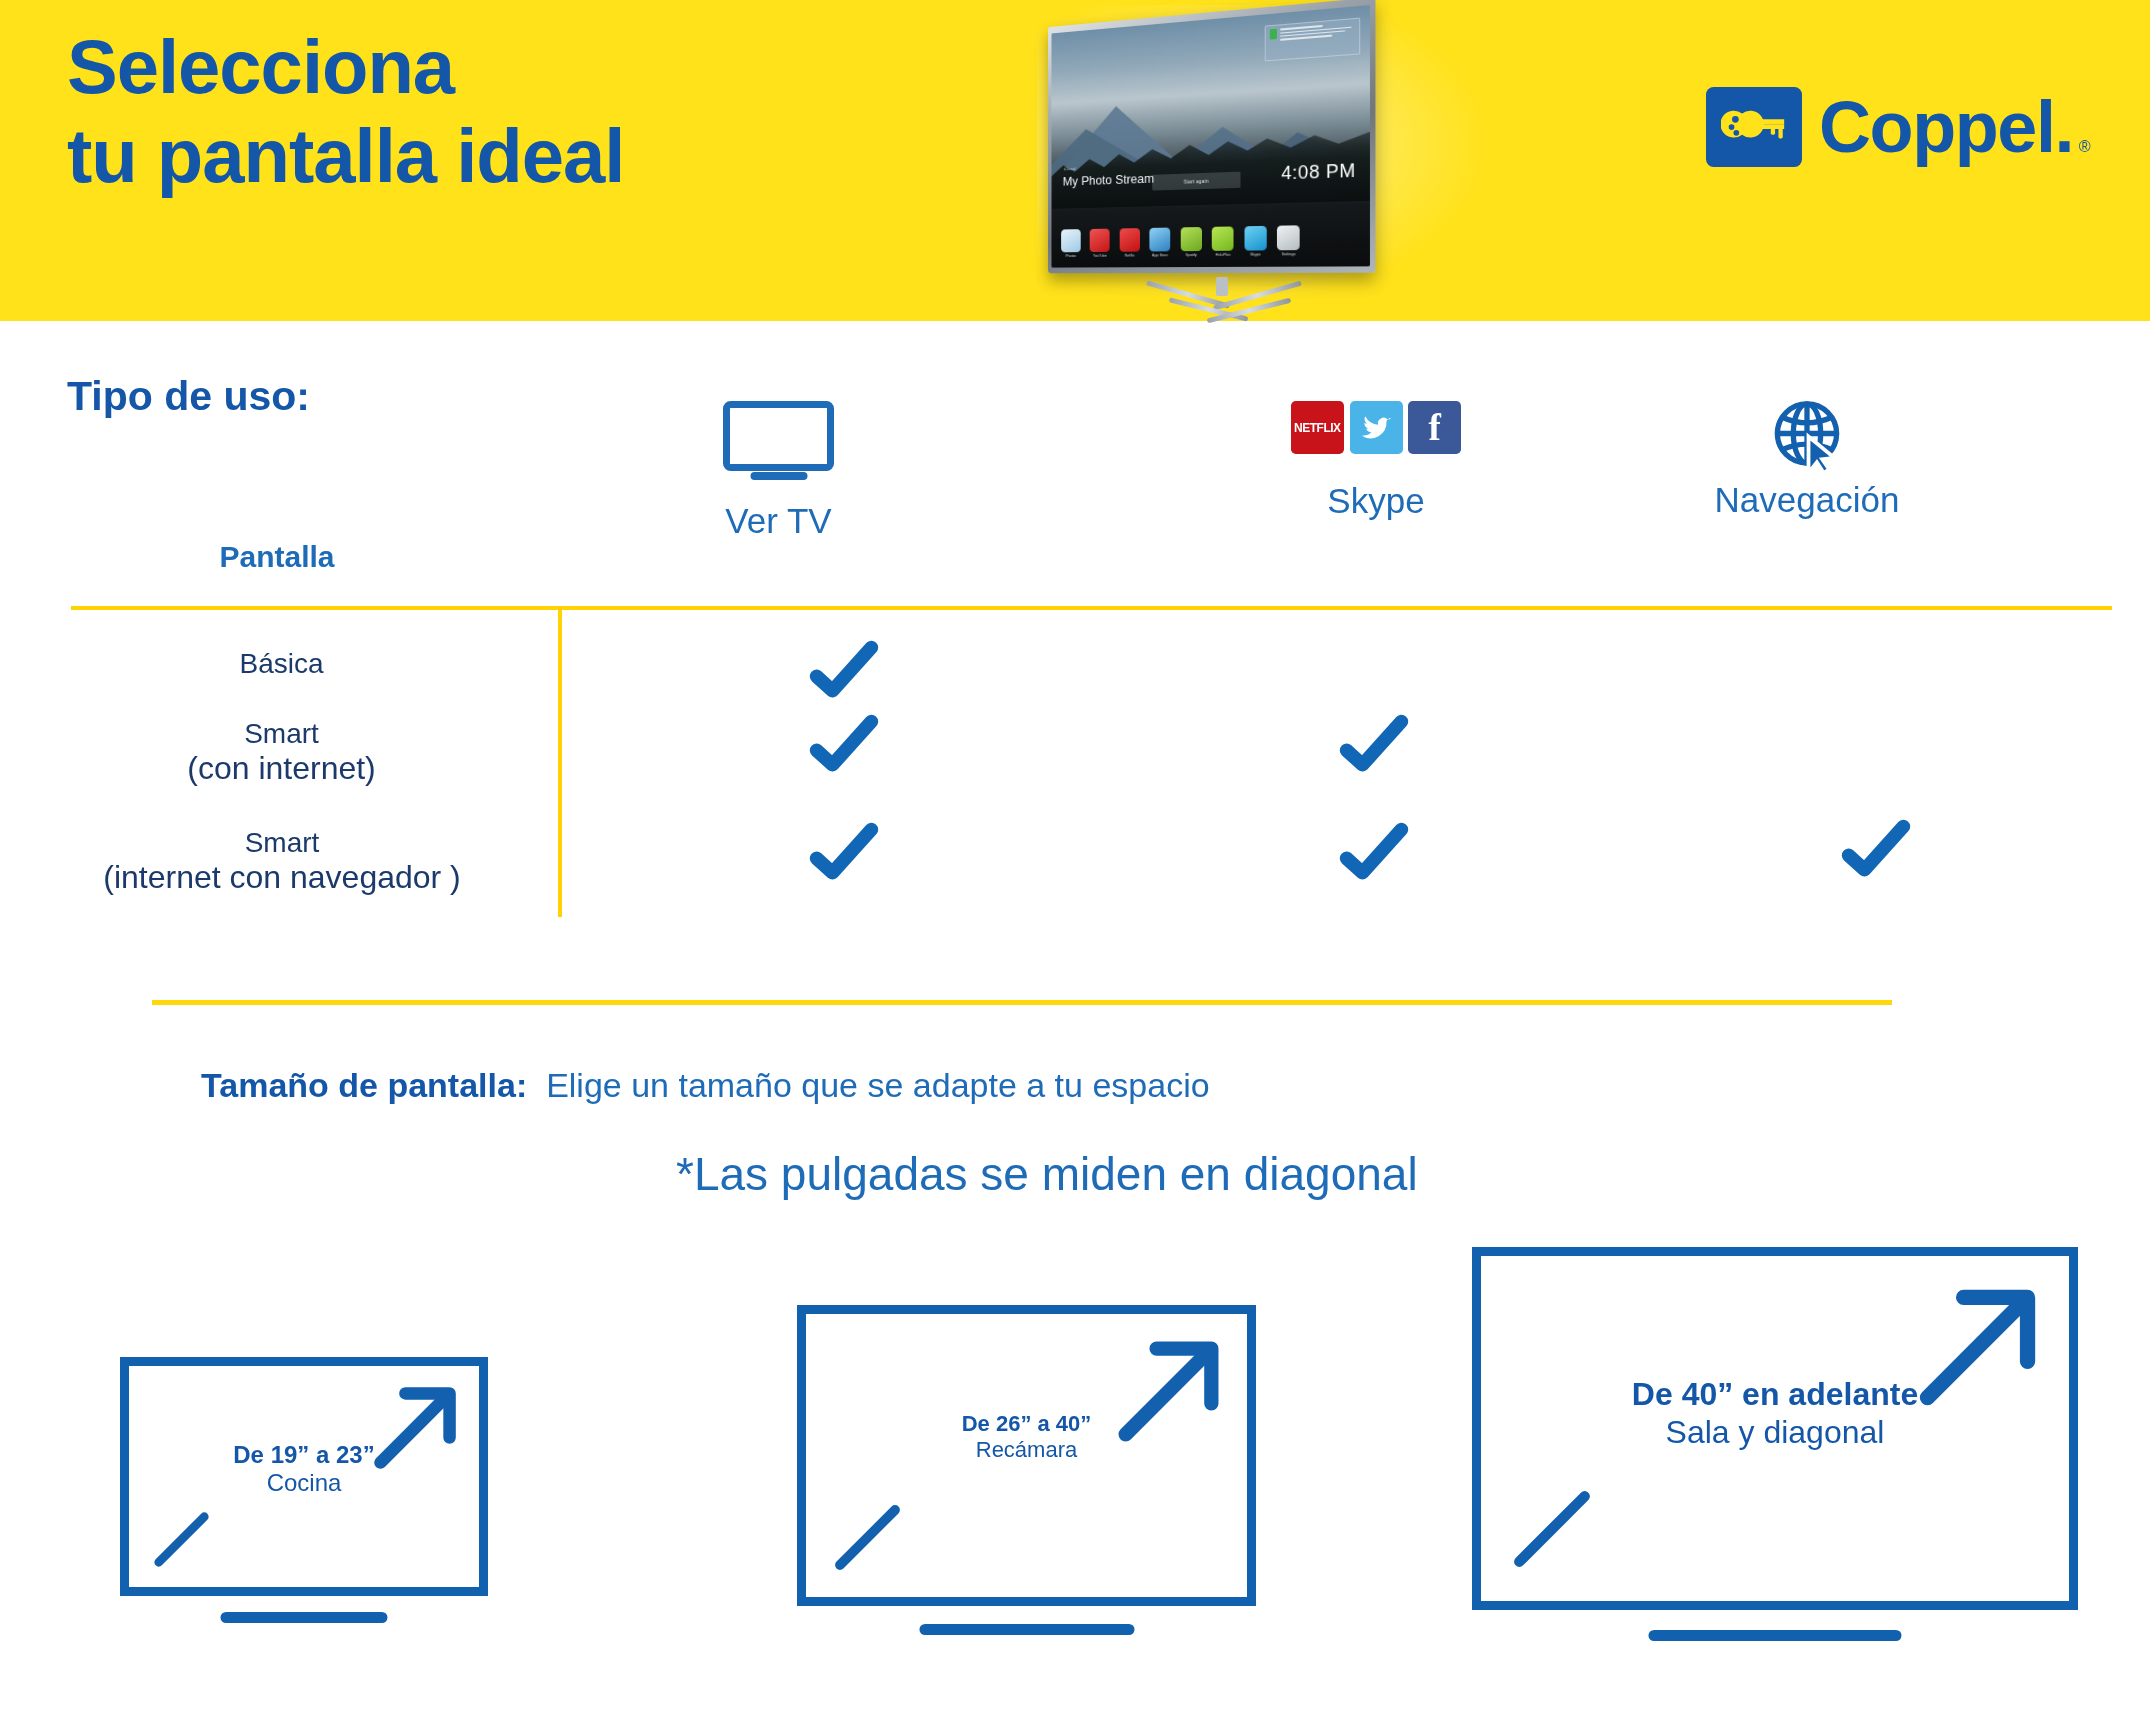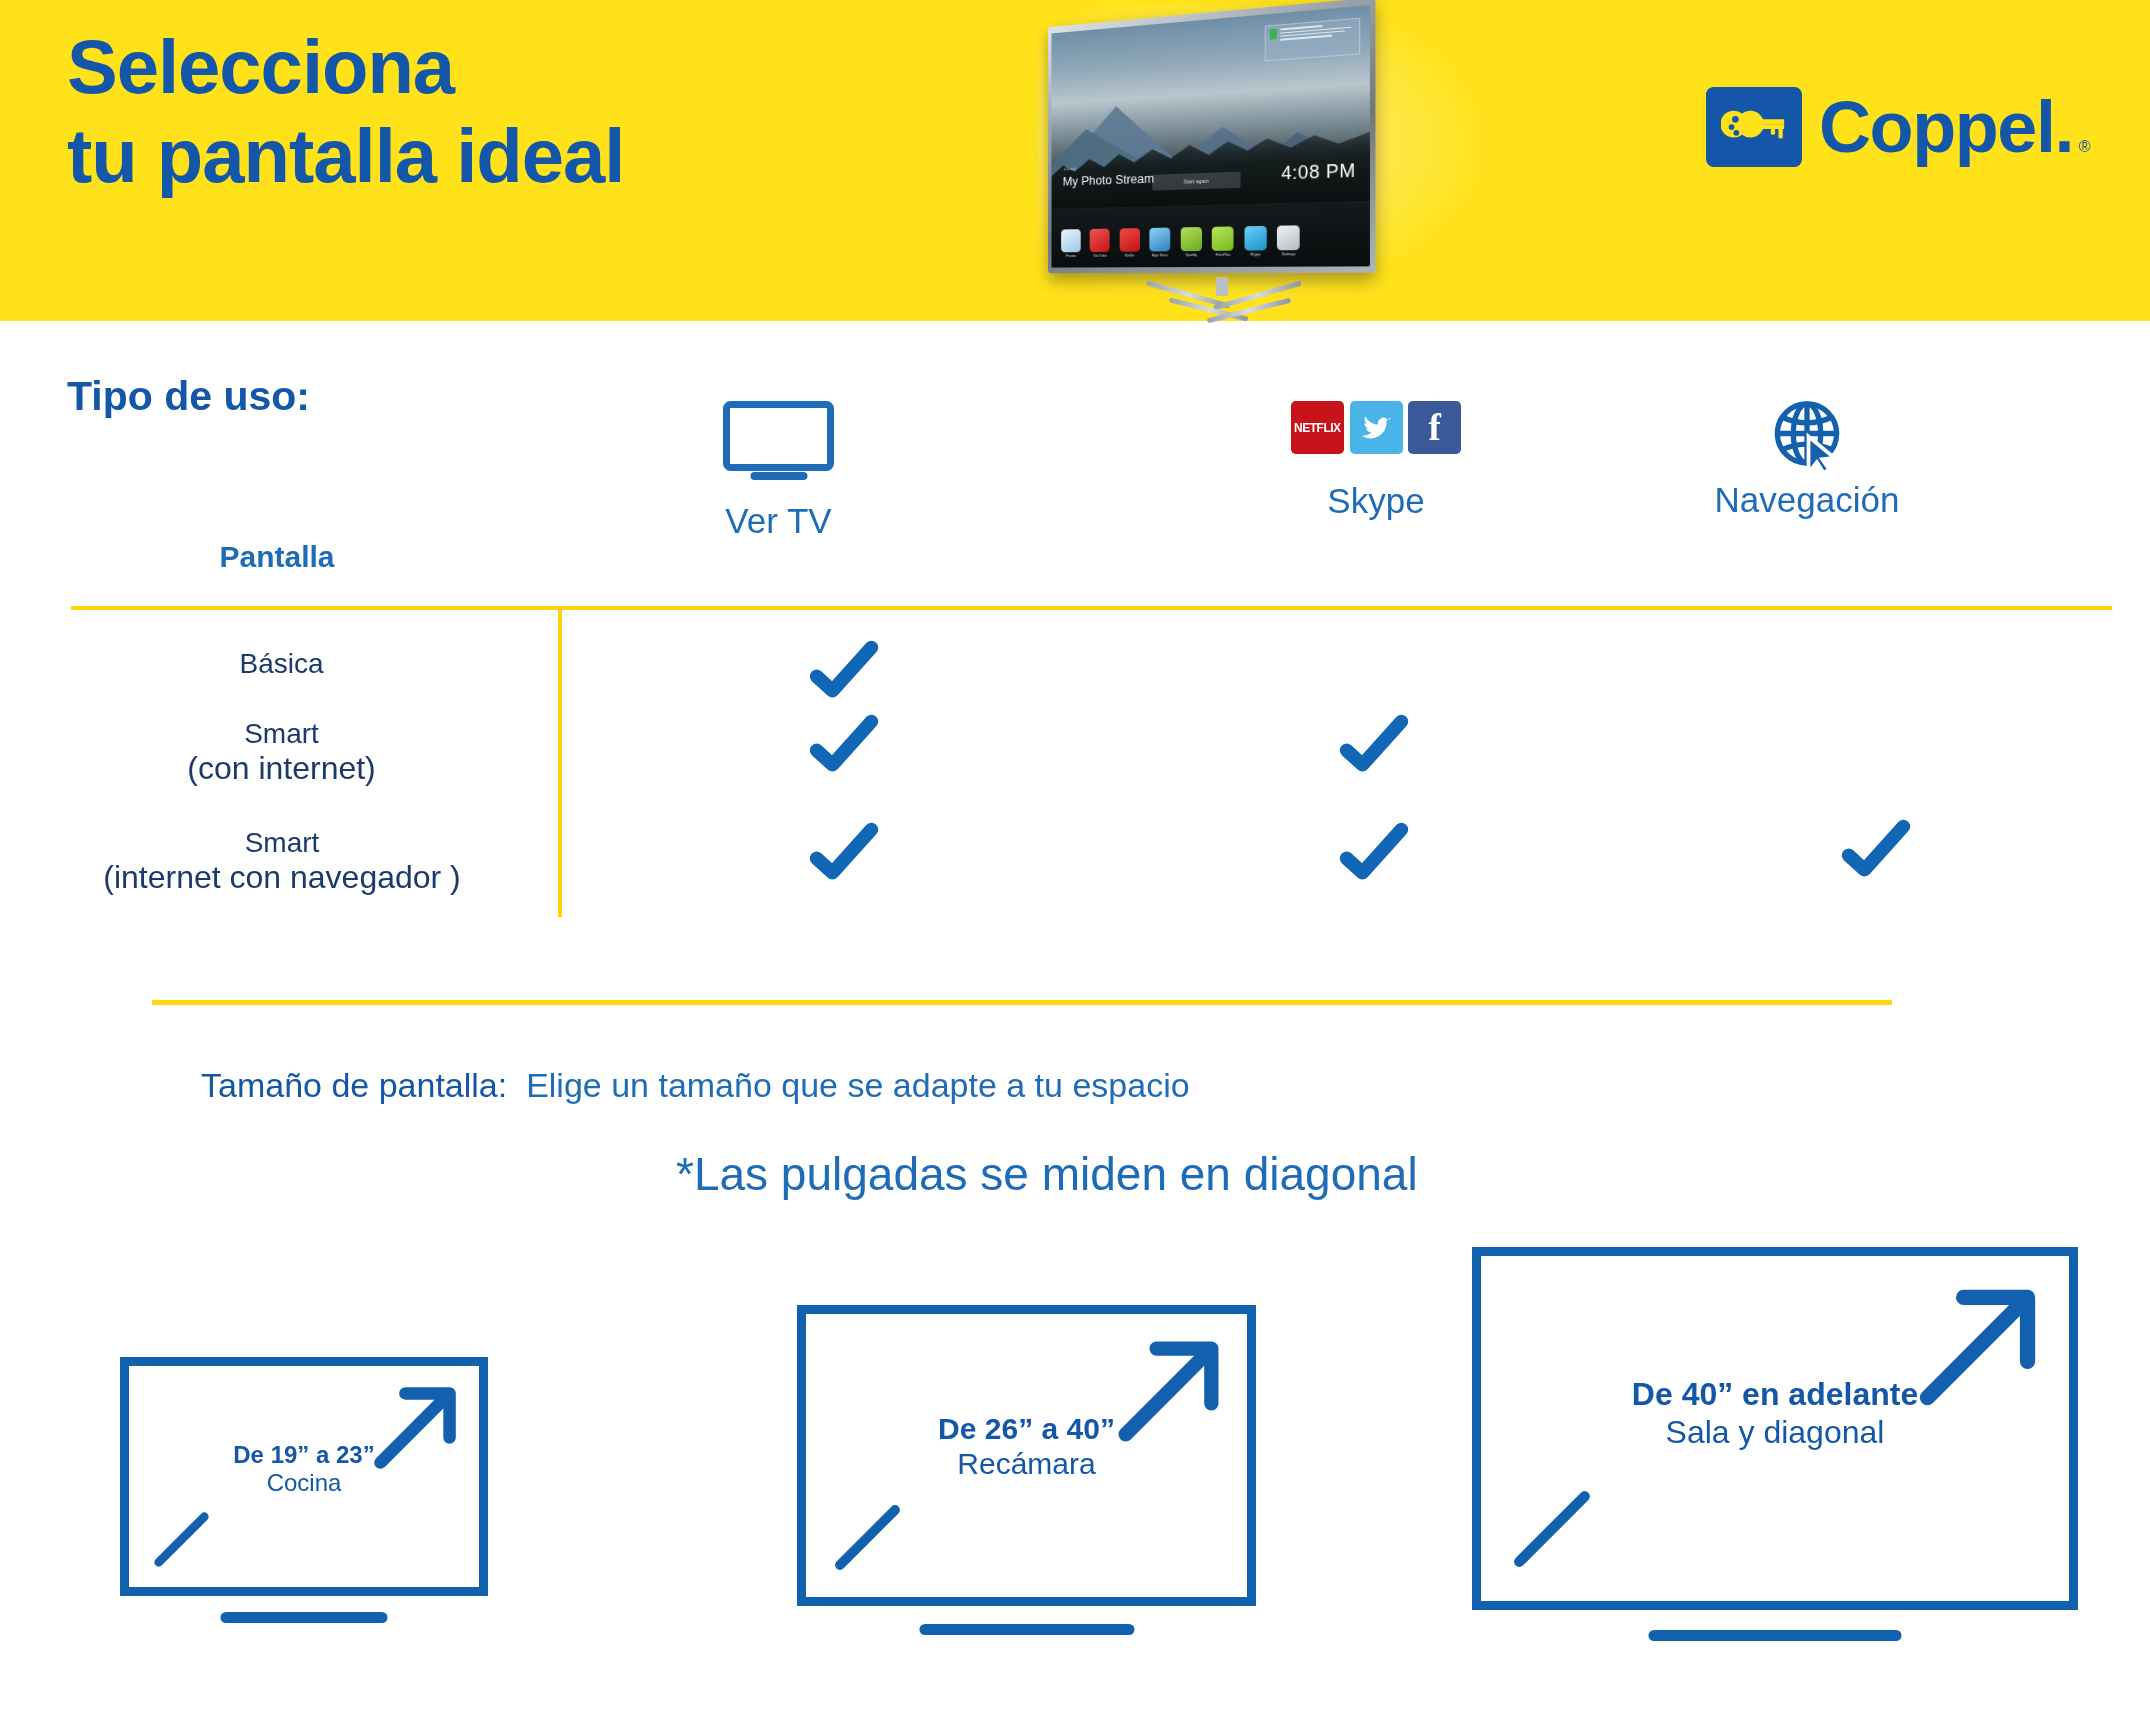--- a/index.html
+++ b/index.html
@@ -162,21 +162,21 @@
   .check{
     position:absolute; width:72px; height:72px;
   }
   .check svg{ width:100%; height:100%; display:block; }
 
   
   .tam-line{
     position:absolute; left:201px; top:1066px;
     font-size:34px; color:#1E6BB8; white-space:nowrap;
   }
-  .tam-line b{ font-weight:normal; color:#1456A8; }
+  .tam-line b{ font-weight:bold; color:#1456A8; }
   .tam-note{
     position:absolute; left:676px; top:1147px;
     font-size:46px; color:#1E6BB8; white-space:nowrap;
   }
 
   
   .box{ position:absolute; }
   .box-frame{
     position:absolute; left:0; top:0; width:100%; height:100%;
     border:9.6px solid #1161AF; background:#fff;
@@ -196,21 +196,21 @@
   .box-tick svg{ display:block; width:100%; height:100%; }
 
   .box1{ left:120px; top:1357px; width:368px; height:239px; }
   .box1 .box-stand{ bottom:-27px; width:167px; }
   .box1 .box-txt{ top:84px; font-size:24px; }
   .box1 .box-arrow{ right:25px; top:23px; width:96px; height:96px; }
   .box1 .box-tick{ left:28px; bottom:23px; width:67px; height:67px; }
 
   .box2{ left:797px; top:1305px; width:459px; height:301px; }
   .box2 .box-stand{ bottom:-29px; width:215px; }
-  .box2 .box-txt{ top:106px; font-size:30px; }
+  .box2 .box-txt{ top:106px; font-size:22px; }
   .box2 .box-arrow{ right:28px; top:27px; width:119px; height:119px; }
   .box2 .box-tick{ left:30px; bottom:28px; width:81px; height:81px; }
 
   .box3{ left:1472px; top:1247px; width:606px; height:363px; }
   .box3 .box-stand{ bottom:-31px; width:253px; }
   .box3 .box-txt{ top:129px; font-size:32px; }
   .box3 .box-arrow{ right:31px; top:31px; width:139px; height:139px; }
   .box3 .box-tick{ left:32px; bottom:33px; width:96px; height:96px; }
 </style>
 </head>

